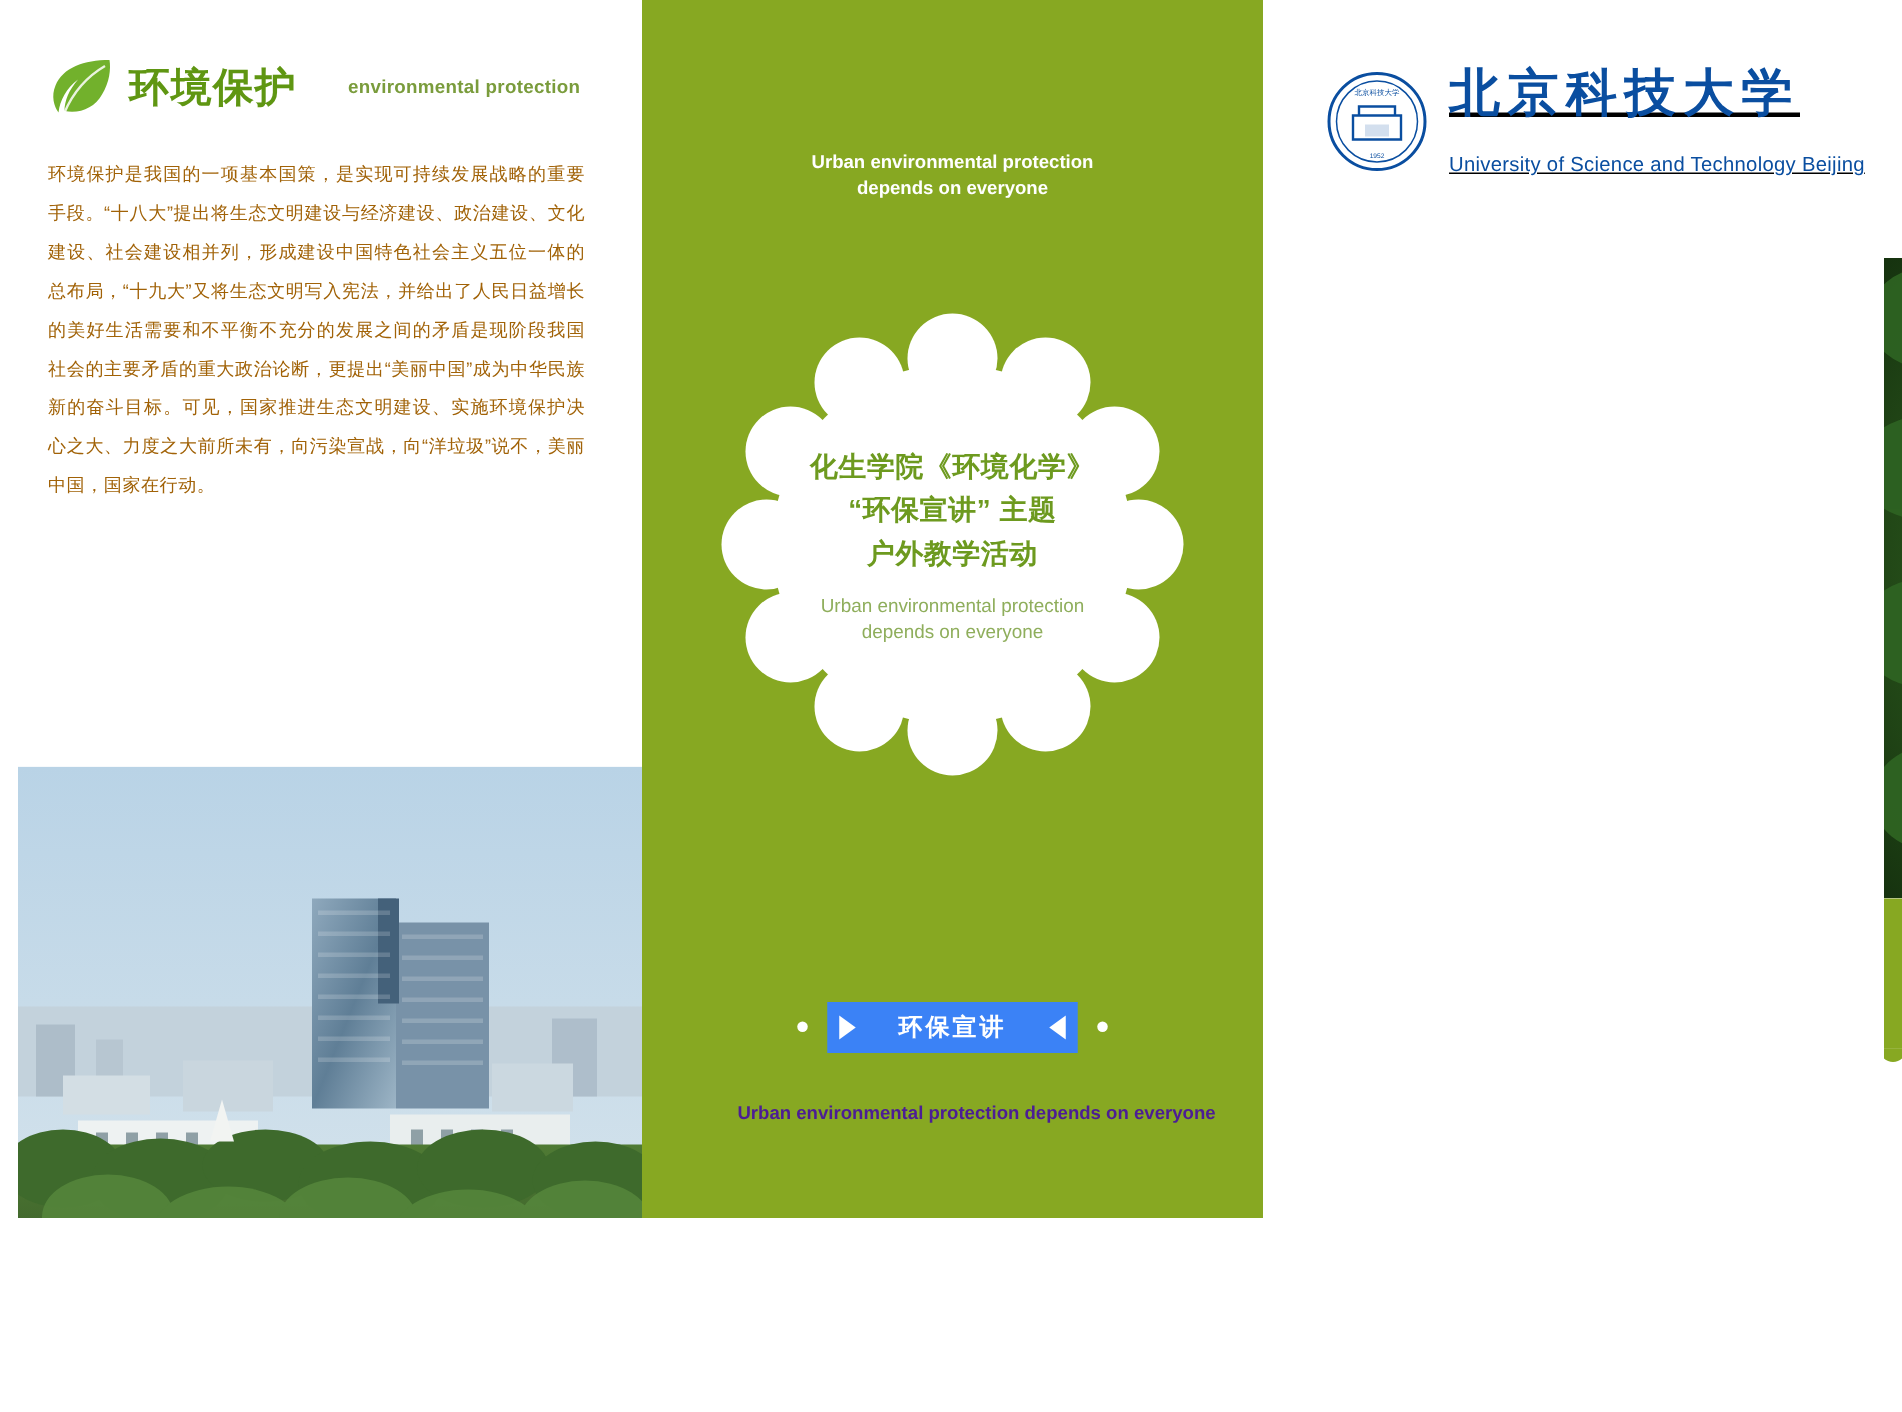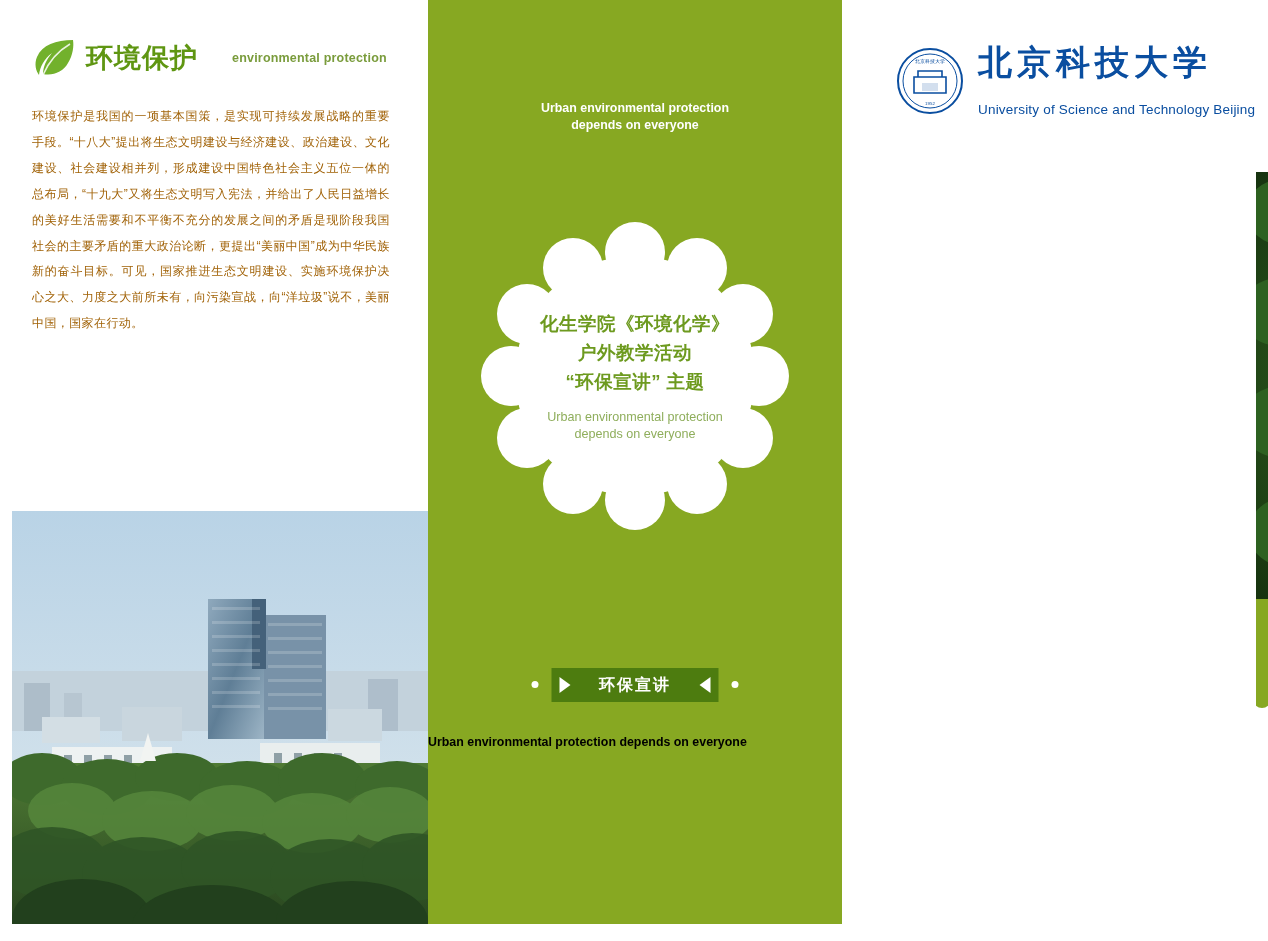--- a/index.html
+++ b/index.html
@@ -17,21 +17,21 @@
     position: relative;
     width: 1268px;
     height: 941px;
     display: flex;
     background: #ffffff;
   }
 
   
   .panel {
     position: relative;
-    height: 924px;
+    height: 812px;
     overflow: hidden;
   }
   .panel-left   { width: 428px; background: #ffffff; }
   .panel-center { width: 414px; background: #87a822; }
   .panel-right  { width: 426px; background: #ffffff; }
 
   
   .left-header {
     display: flex;
     align-items: center;
@@ -78,21 +78,21 @@
     text-align: center;
     color: #ffffff;
     font-size: 12.4px;
     font-weight: bold;
     line-height: 1.38;
   }
   .cloud-wrap {
     position: absolute;
     left: 50%;
     transform: translateX(-50%);
-    top: 216px;
+    top: 203px;
     width: 320px;
     height: 320px;
   }
   .cloud-wrap svg { display: block; }
   .cloud-text {
     position: absolute;
     left: 0;
     top: 0;
     width: 320px;
     height: 320px;
@@ -122,21 +122,21 @@
     width: 215px;
     height: 34px;
   }
   .ribbon-center { top: 668px; }
   .ribbon-band {
     position: absolute;
     left: 24px;
     top: 0;
     width: 167px;
     height: 34px;
-    background: #4d7c0f;
+    background: #3b82f6;
     display: flex;
     align-items: center;
     justify-content: center;
   }
   .ribbon-label {
     color: #ffffff;
     font-size: 16px;
     font-weight: bold;
     letter-spacing: 2px;
   }
@@ -154,34 +154,35 @@
     top: 13px;
     width: 7px; height: 7px;
     border-radius: 50%;
     background: #ffffff;
   }
   .ribbon-dot.left  { left: 4px; }
   .ribbon-dot.right { right: 4px; }
   .center-bottom-en {
     position: absolute;
     top: 735px;
-    left: 0;
+    left: 16px;
     width: 414px;
-    text-align: left;
-    color: #000000;
+    text-align: center;
+    color: #4c1d95;
     font-size: 12.4px;
     font-weight: bold;
   }
 
   
   .univ-logo {
     display: flex;
     align-items: center;
     gap: 14px;
-    padding: 44px 0 0 54px;
+    padding: 44px 0 0 42px;
+    text-decoration: underline;
   }
   .seal { width: 68px; height: 68px; flex: 0 0 auto; }
   .univ-cn {
     font-size: 34px;
     font-weight: bold;
     color: #0a4ea0;
     letter-spacing: 5px;
     line-height: 1.1;
     font-family: "Liberation Serif", serif;
   }
@@ -375,22 +376,22 @@
             <circle cx="98" cy="268" r="30"></circle>
           <circle cx="52" cy="222" r="30"></circle>
             <circle cx="36" cy="160" r="30"></circle>
           <circle cx="52" cy="98" r="30"></circle>
             <circle cx="98" cy="52" r="30"></circle>
         </g>
       </svg>
       <div class="cloud-text">
         <div class="cloud-cn">
           <div>化生学院《环境化学》</div>
+          <div>“环保宣讲” 主题</div>
           <div>户外教学活动</div>
-          <div>“环保宣讲” 主题</div>
         </div>
         <div class="cloud-en">
           <div>Urban environmental protection</div>
           <div>depends on everyone</div>
         </div>
       </div>
     </div>
 
     <div class="ribbon ribbon-center">
       <span class="ribbon-dot left"></span>

